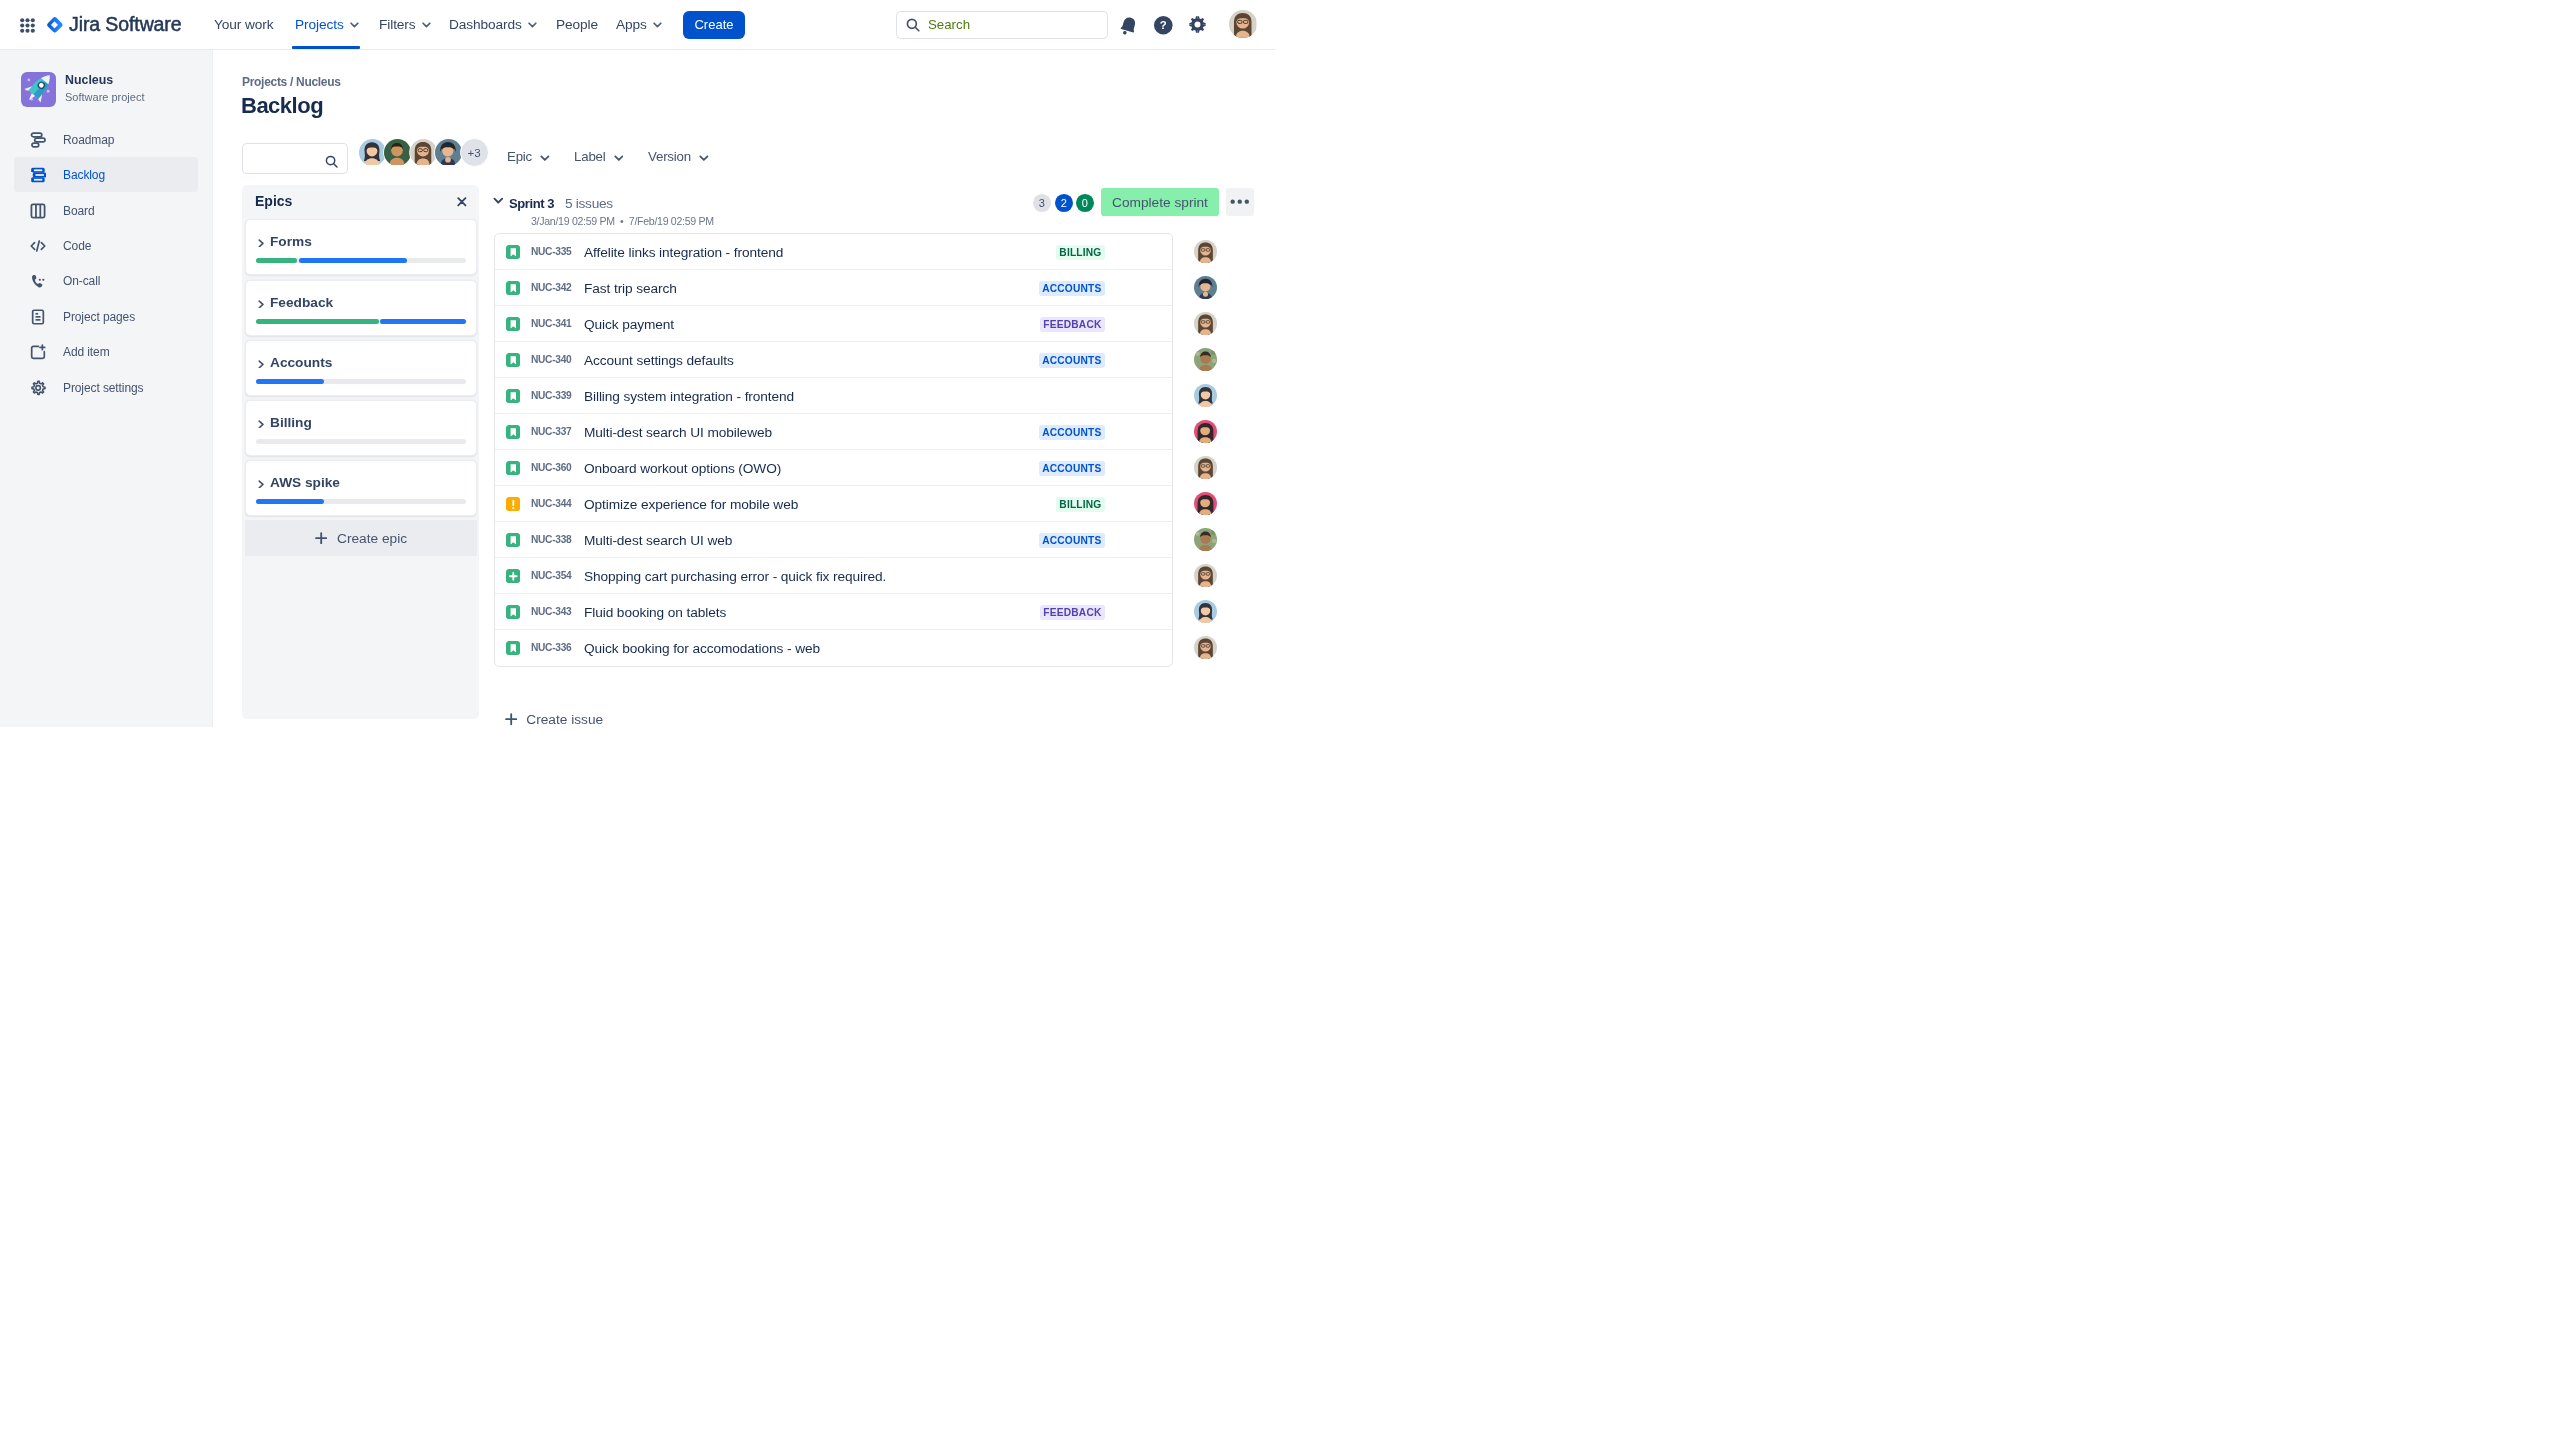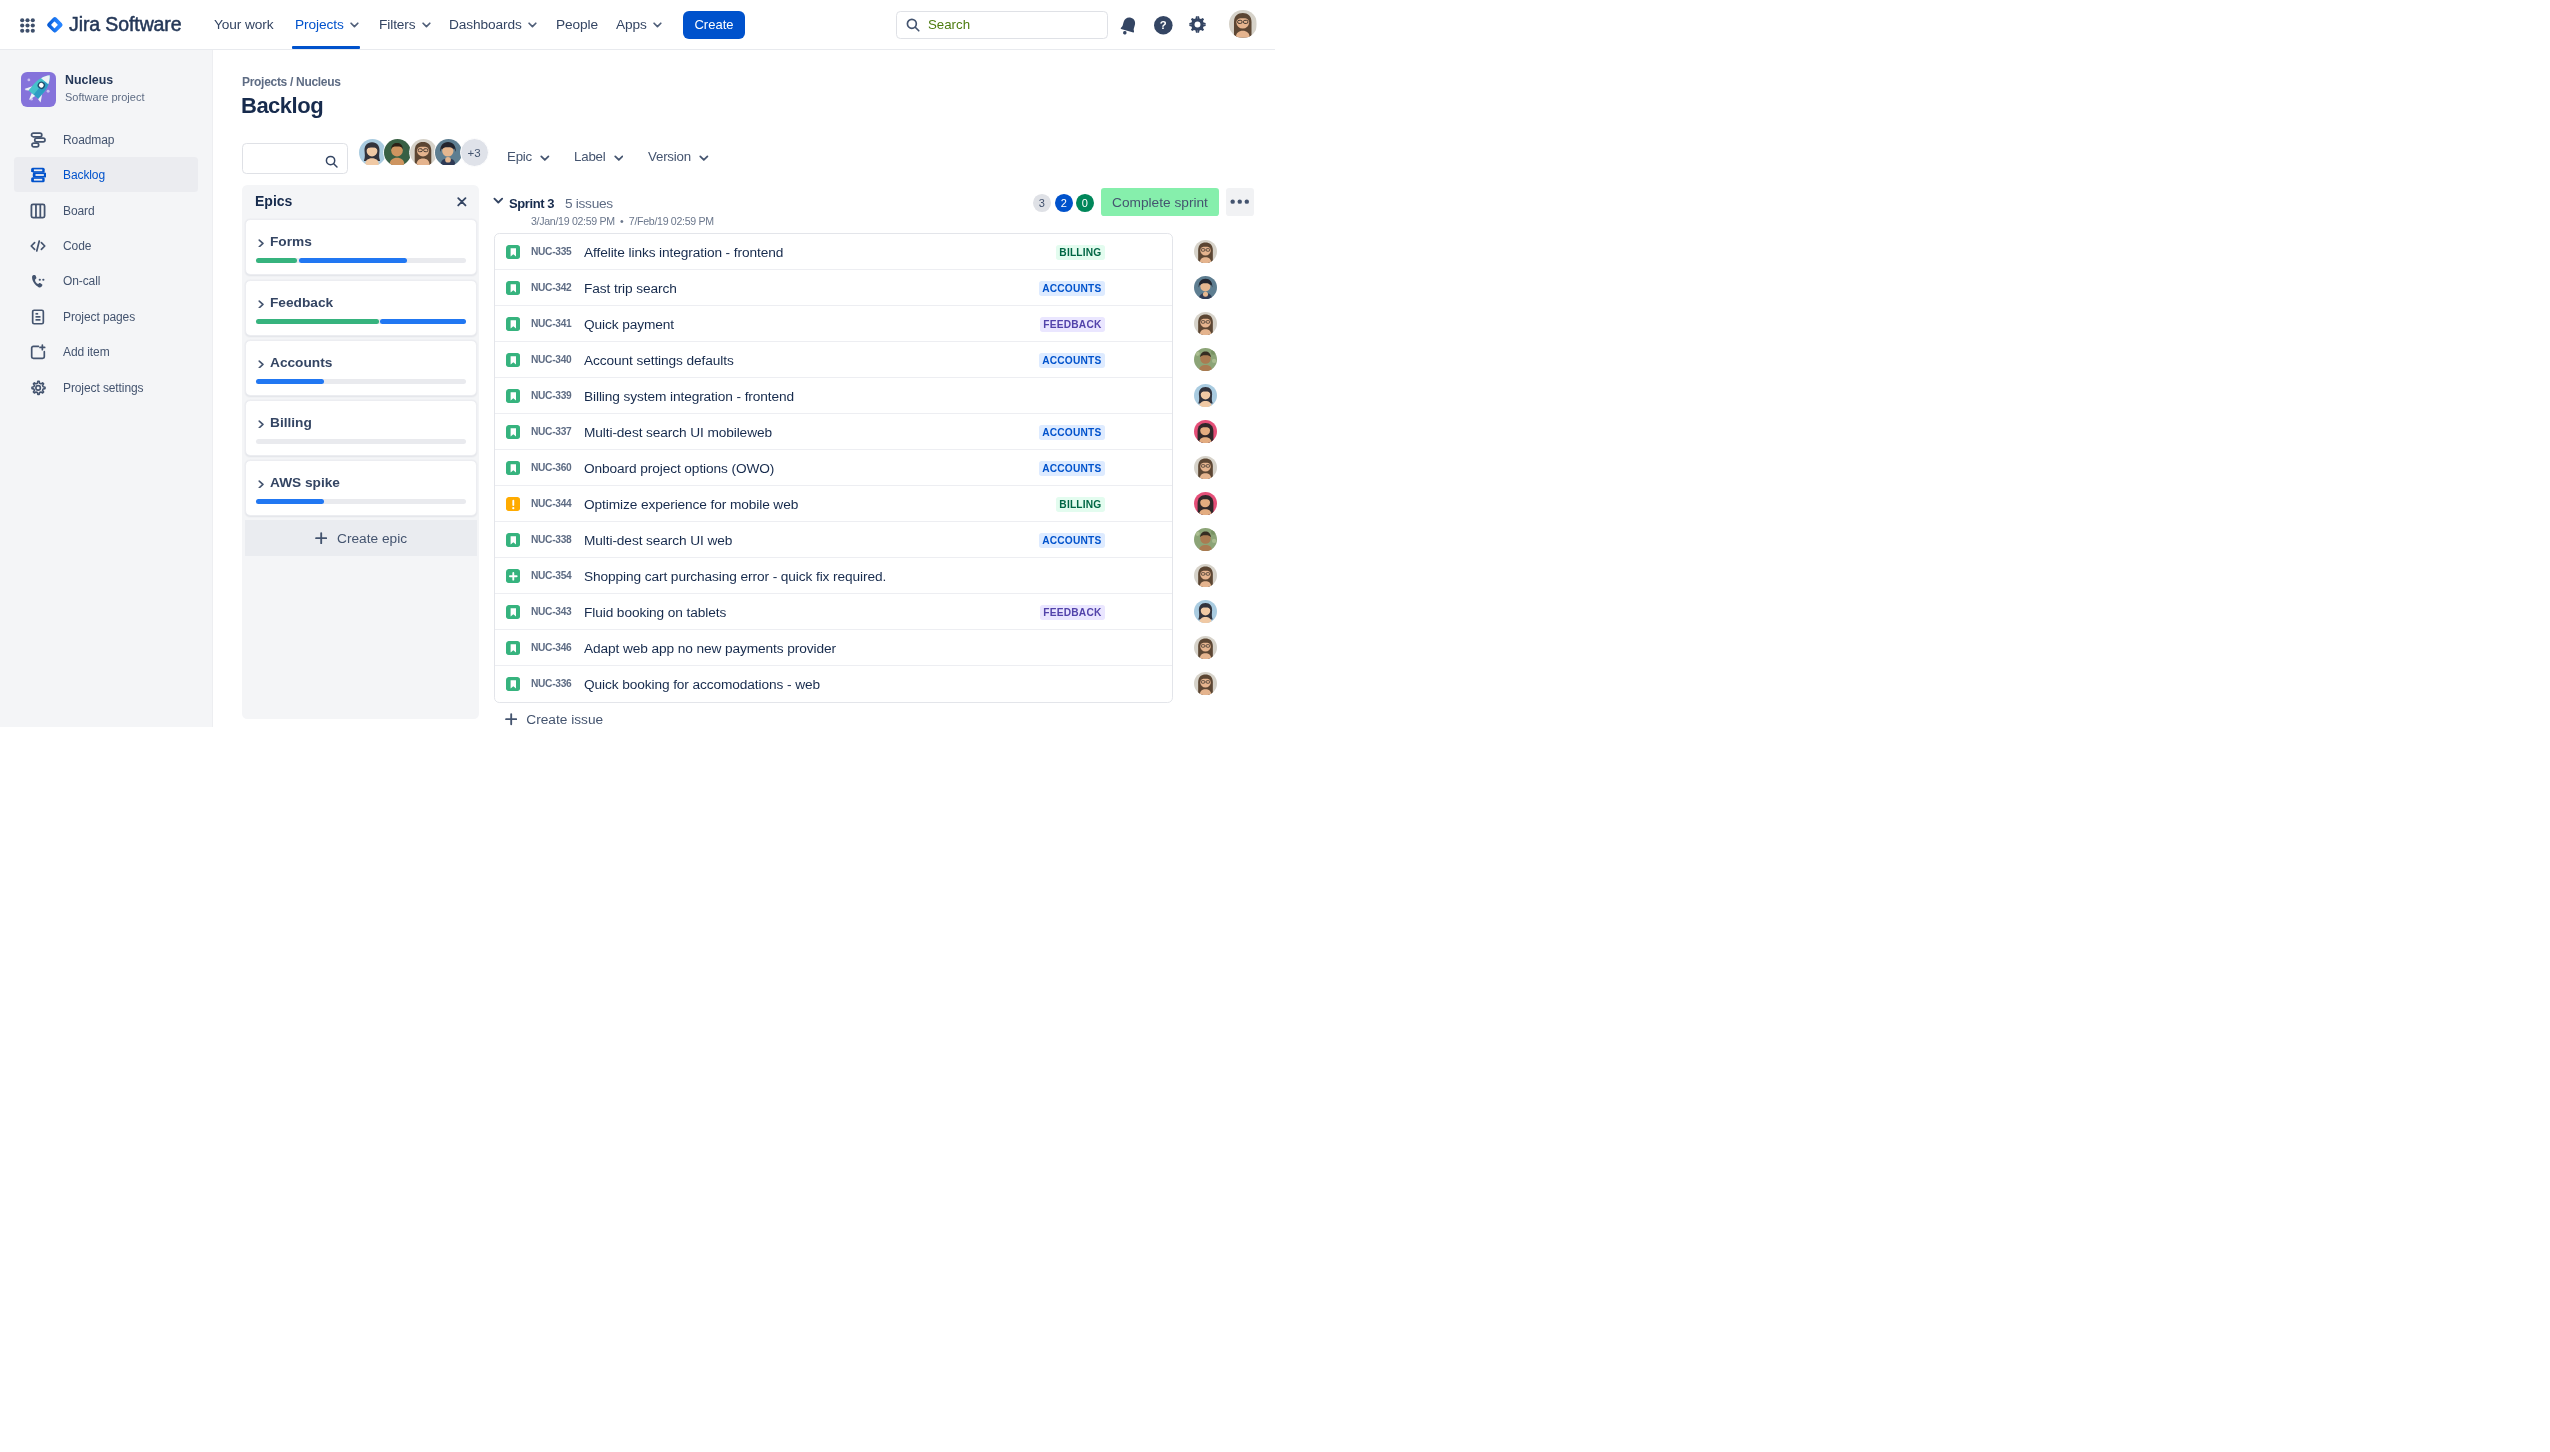--- a/index.html
+++ b/index.html
@@ -517,21 +517,21 @@
     <div class="pill accounts">ACCOUNTS</div>
     <div class="rav"><svg width="23" height="23" viewBox="0 0 32 32">
           <use href="#p5"></use>
         </svg></div>
   </div>
   <div class="row">
     <svg class="tic" width="14.6" height="14.6" viewBox="0 0 16.5 16.5">
         <use href="#ticstory"></use>
       </svg>
     <div class="key">NUC-360</div>
-    <div class="ttl">Onboard project options (OWO)</div>
+    <div class="ttl">Onboard workout options (OWO)</div>
     <div class="pill accounts">ACCOUNTS</div>
     <div class="rav"><svg width="23" height="23" viewBox="0 0 32 32">
           <use href="#p3"></use>
         </svg></div>
   </div>
   <div class="row">
     <svg class="tic" width="14.6" height="14.6" viewBox="0 0 16.5 16.5">
         <use href="#ticbug"></use>
       </svg>
     <div class="key">NUC-344</div>
@@ -570,30 +570,20 @@
     <div class="ttl">Fluid booking on tablets</div>
     <div class="pill feedback">FEEDBACK</div>
     <div class="rav"><svg width="23" height="23" viewBox="0 0 32 32">
           <use href="#p1"></use>
         </svg></div>
   </div>
   <div class="row">
     <svg class="tic" width="14.6" height="14.6" viewBox="0 0 16.5 16.5">
         <use href="#ticstory"></use>
       </svg>
-    <div class="key">NUC-346</div>
-    <div class="ttl">Adapt web app no new payments provider</div>
-    <div class="rav"><svg width="23" height="23" viewBox="0 0 32 32">
-          <use href="#p3"></use>
-        </svg></div>
-  </div>
-  <div class="row">
-    <svg class="tic" width="14.6" height="14.6" viewBox="0 0 16.5 16.5">
-        <use href="#ticstory"></use>
-      </svg>
     <div class="key">NUC-336</div>
     <div class="ttl">Quick booking for accomodations - web</div>
     <div class="rav"><svg width="23" height="23" viewBox="0 0 32 32">
           <use href="#p3"></use>
         </svg></div>
   </div>
 </div>
 
 <div id="createissue">
   <svg width="12.4" height="12.4" viewBox="0 0 14 14">

